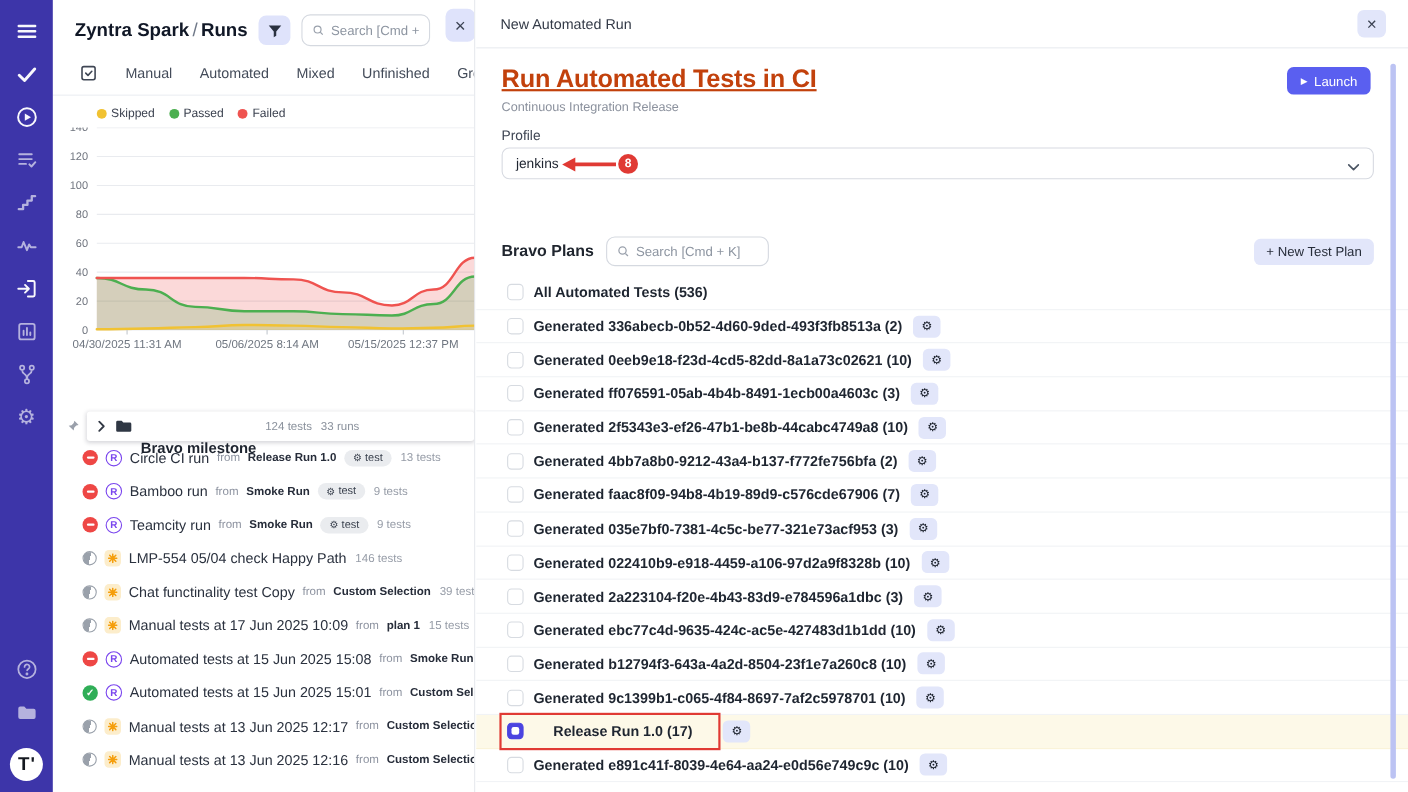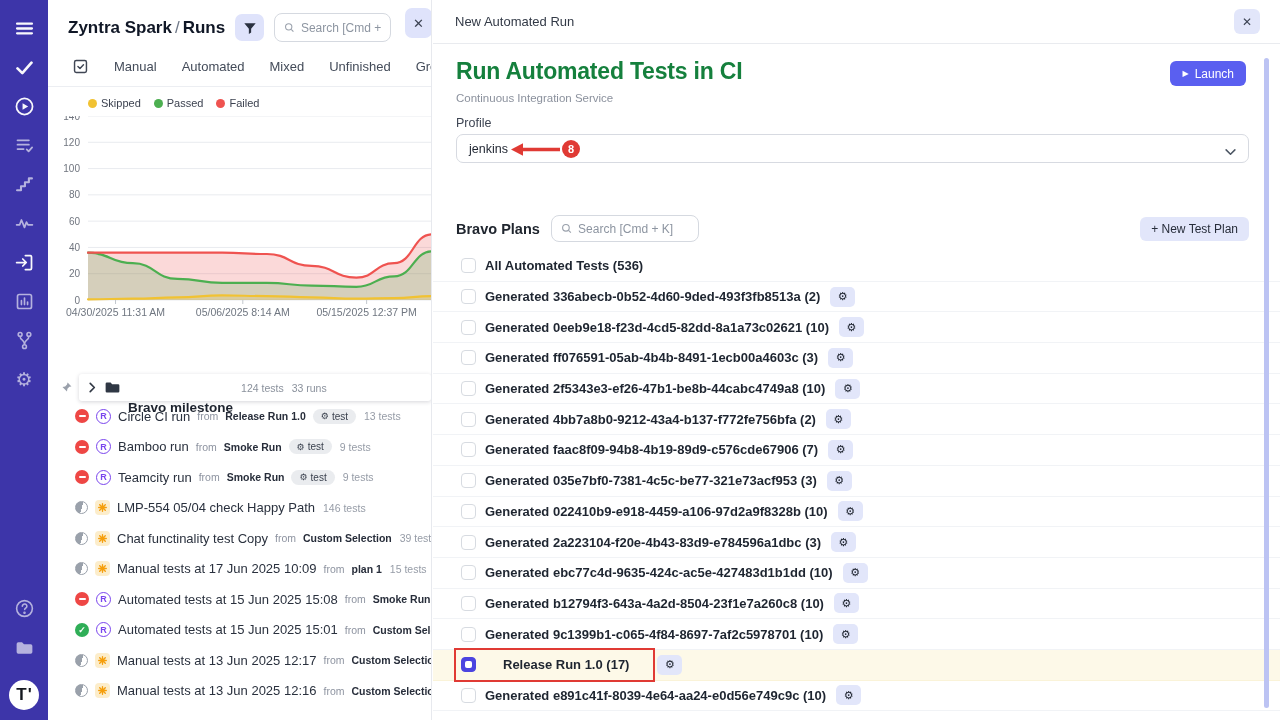--- a/index.html
+++ b/index.html
@@ -67,21 +67,21 @@
   .run-count { font-size:10.5px; color:#969ca7; margin-left:1px; }
 
   
   .right-panel { position:absolute; left:433px; top:0; right:0; bottom:0; background:#fff; }
   .rp-header { height:44px; border-bottom:1px solid #e9ebef; display:flex; align-items:center;
     justify-content:space-between; padding:0 20px 0 22px; }
   .rp-header-title { font-size:13px; color:#333a47; }
   .rp-close { width:26px; height:25px; background:#e2e6fa; border:none; border-radius:6px; font-size:12px;
     color:#3c4353; cursor:pointer; }
   .rp-body { position:relative; padding:14px 31px 0 23px; }
-  .rp-title { font-size:23px; font-weight:700; color:#15803d; letter-spacing:-.2px; }
+  .rp-title { font-size:23px; font-weight:700; color:#c2410c; letter-spacing:-.2px;text-decoration:underline; }
   .rp-sub { font-size:11.5px; color:#8b919d; margin-top:7px; }
   .launch-btn { position:absolute; top:17px; right:34px; background:#5a5ff0; color:#fff; border:none; border-radius:6px;
     height:25px; padding:0 12px; font-size:12px; display:flex; align-items:center; gap:6px; cursor:pointer; font-family:inherit; }
   .launch-play { font-size:8px; }
   .profile-label { margin-top:12px; font-size:12.5px; color:#3e4553; }
   .profile-select { margin-top:4px; height:29px; border:1px solid #d7dae1; border-radius:7px; display:flex;
     align-items:center; padding:0 12px; font-size:12.5px; color:#1e2430; position:relative; cursor:pointer; background:#fff; }
   .chev-down { position:absolute; right:12px; top:10px; }
   .ann-arrow { position:absolute; left:53px; top:7px; pointer-events:none; }
   .ann-circle { position:absolute; left:105px; top:5px; width:18px; height:18px; border-radius:50%; background:#e03a34;
@@ -410,21 +410,21 @@
   </section>
 
   <section class="right-panel">
     <div class="rp-header">
       <span class="rp-header-title">New Automated Run</span>
       <button class="rp-close"><span>✕</span></button>
     </div>
 
     <div class="rp-body">
       <h1 class="rp-title">Run Automated Tests in CI</h1>
-      <div class="rp-sub">Continuous Integration Service</div>
+      <div class="rp-sub">Continuous Integration Release</div>
       <button class="launch-btn">
         <span class="launch-play">▶</span>
         <span>Launch</span>
       </button>
 
       <div class="profile-label">Profile</div>
       <div class="profile-select">
         <span>jenkins</span>
         <span class="chev-down">
           <svg width="11" height="7" viewBox="0 0 12 8" fill="none" stroke="#4b5563" stroke-width="1.7" stroke-linecap="round" stroke-linejoin="round">

